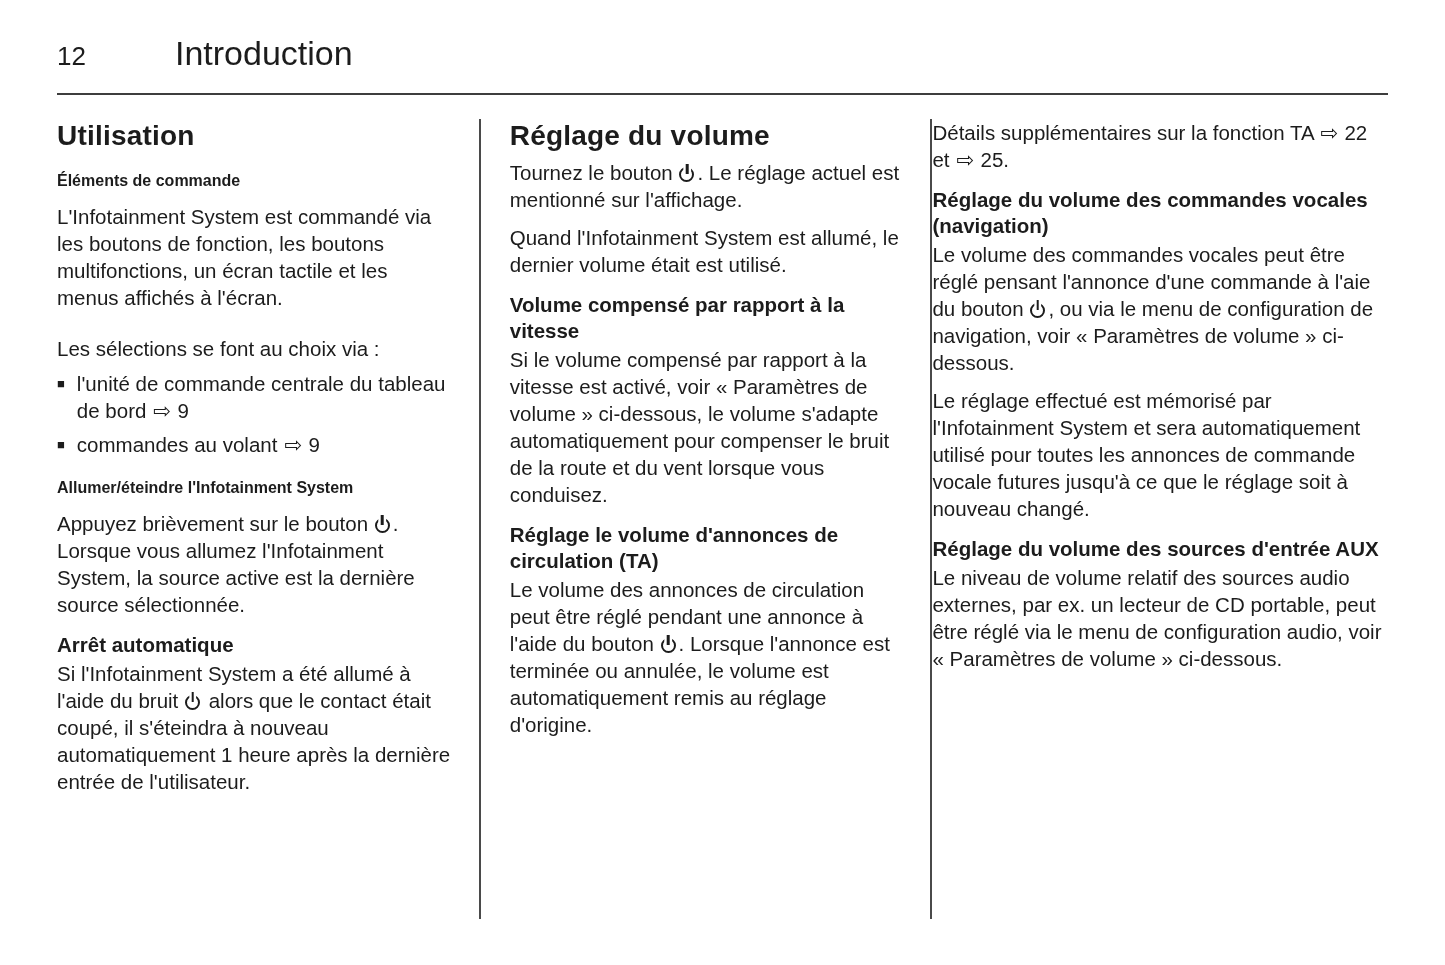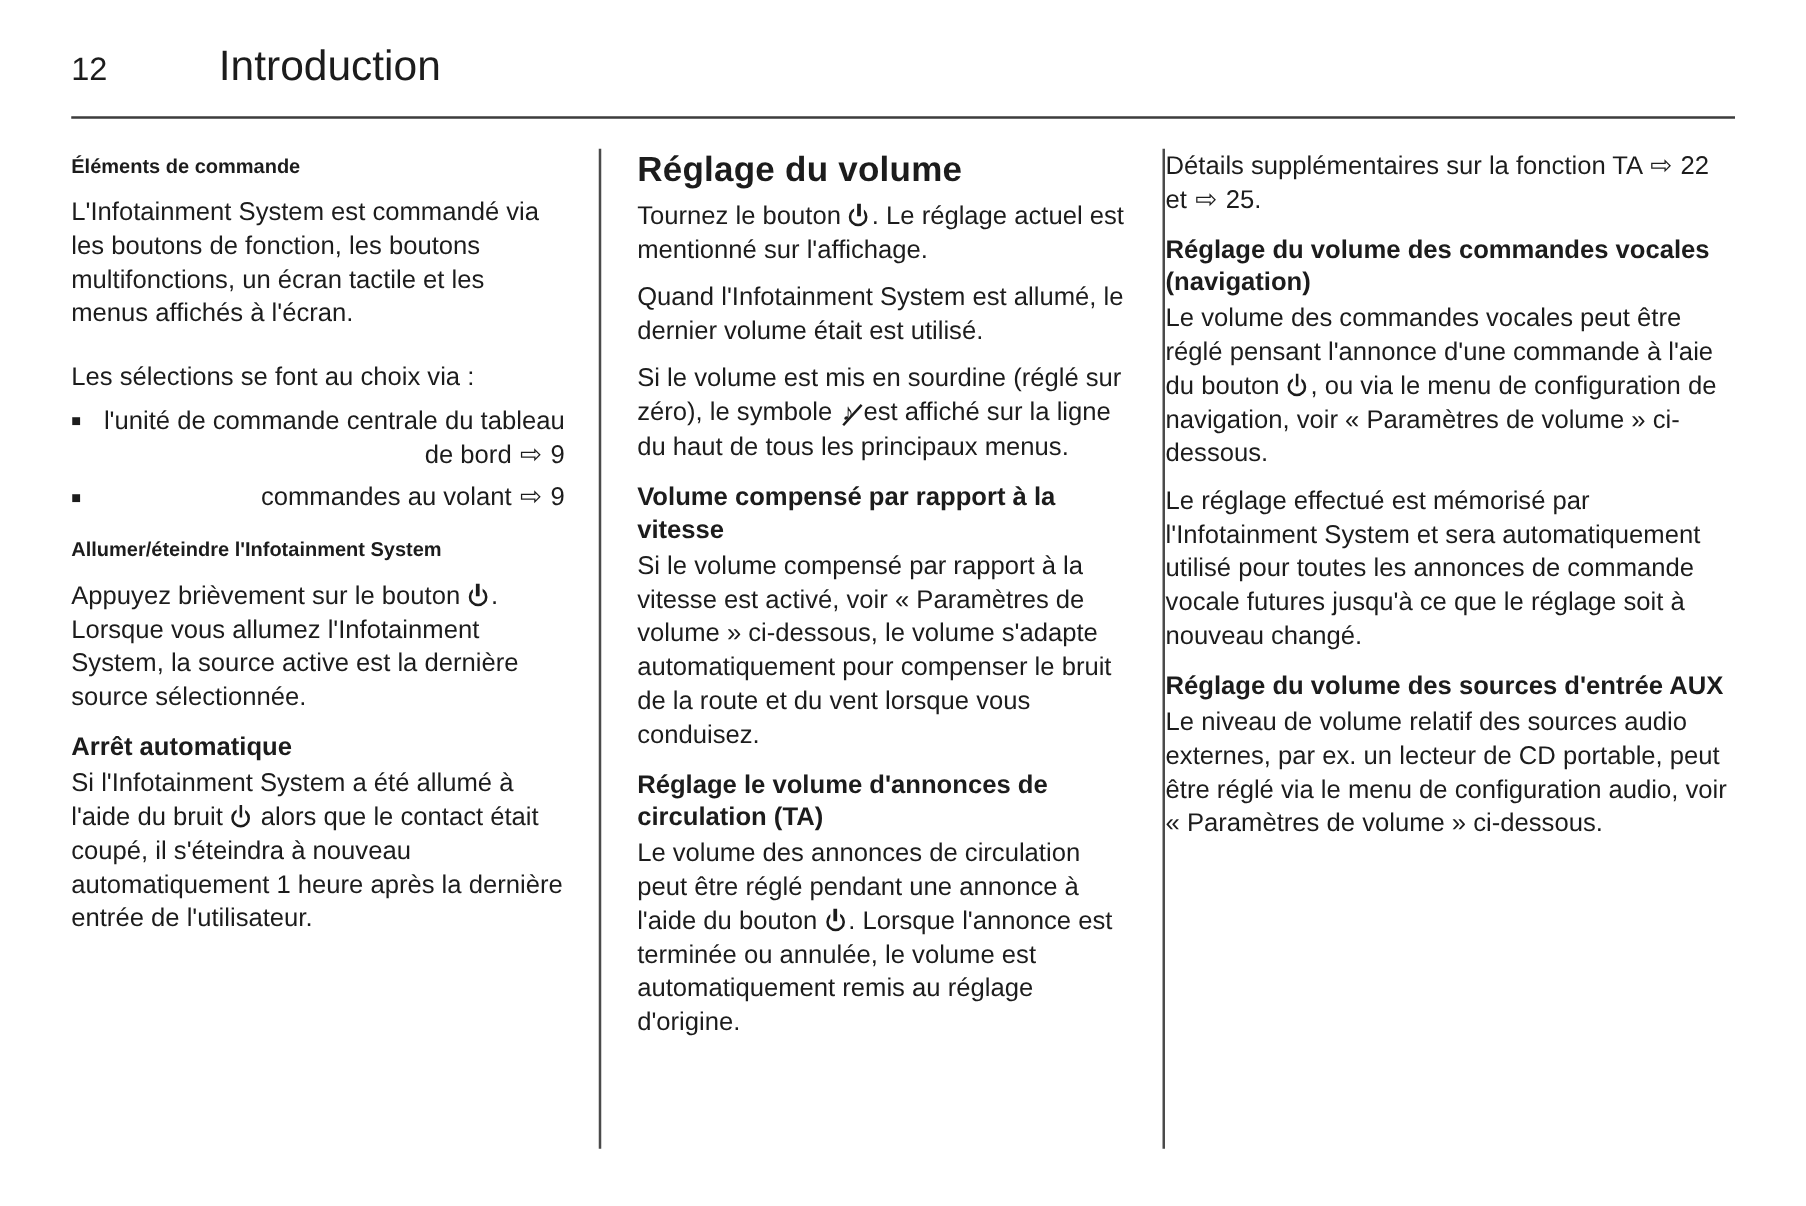--- a/index.html
+++ b/index.html
@@ -28,21 +28,21 @@
 
   h1 { font-size: 28px; line-height: 33px; font-weight: 700; margin: 0 0 14px 0; letter-spacing: 0.2px; }
   h2 { font-size: 16px; line-height: 30px; font-weight: 700; margin: 15px 0 7px 0; }
   h3 { font-size: 20.5px; line-height: 26px; font-weight: 700; margin: 14px 0 2px 0; }
   p  { margin: 0 0 11px 0; }
 
   
   ul.bullets { list-style: none; margin: 0 0 8px 0; }
   ul.bullets li { display: flex; margin-bottom: 7px; }
   ul.bullets .bullet-square { font-size: 13px; line-height: 27px; margin-right: 12px; flex: 0 0 auto; }
-  ul.bullets .bullet-text { flex: 1 1 auto; text-align: right; }
+  ul.bullets .bullet-text { flex: 1 1 auto; }
 
   
   .power-icon {
     display: inline-block; width: 15px; height: 15px;
     border: 2.2px solid #1c1c1c; border-radius: 50%;
     position: relative; vertical-align: -2px; margin: 0 3px 0 1px;
   }
   .power-icon::before {
     content: ""; position: absolute; left: 50%; transform: translateX(-50%);
     top: -5px; width: 2.6px; height: 10px; background: #1c1c1c;
@@ -66,20 +66,21 @@
 
   <div class="header-row">
     <span class="page-number">12</span>
     <span class="chapter-title">Introduction</span>
   </div>
   <hr class="header-rule">
 
   <div class="columns">
 
     <div class="col col-1">
+      <h1>Utilisation</h1>
       <h2 style="margin-top:0;">Éléments de commande</h2>
       <p><span>L'Infotainment System est com­mandé via les boutons de fonction, les boutons multifonctions, un écran tactile et les menus affichés à l'écran.</span></p>
       <p style="margin-bottom:8px;margin-top:24px;"><span>Les sélections se font au choix via :</span></p>
       <ul class="bullets">
         <li>
           <span class="bullet-square">■</span>
           <span class="bullet-text"><span>l'unité de commande centrale du ta­bleau de bord </span><span class="ref-arrow">⇨</span><span> 9</span></span>
         </li>
         <li>
           <span class="bullet-square">■</span>
@@ -91,21 +92,20 @@
       <h3>Arrêt automatique</h3>
       <p><span>Si l'Infotainment System a été allumé à l'aide du bruit </span><span class="power-icon"></span><span> alors que le con­tact était coupé, il s'éteindra à nou­veau automatiquement 1 heure après la dernière entrée de l'utilisateur.</span></p>
     </div>
 
     <div class="vrule"></div>
 
     <div class="col col-2">
       <h1 style="margin-bottom:7px;">Réglage du volume</h1>
       <p><span>Tournez le bouton </span><span class="power-icon"></span><span>. Le réglage ac­tuel est mentionné sur l'affichage.</span></p>
       <p><span>Quand l'Infotainment System est al­lumé, le dernier volume était est uti­lisé.</span></p>
-      <p><span>Si le volume est mis en sourdine (ré­glé sur zéro), le symbole </span><span class="mute-icon"><span>♪</span></span><span> est affiché sur la ligne du haut de tous les prin­cipaux menus.</span></p>
       <h3>Volume compensé par rapport à la vitesse</h3>
       <p><span>Si le volume compensé par rapport à la vitesse est activé, voir « Paramè­tres de volume » ci-dessous, le vo­lume s'adapte automatiquement pour compenser le bruit de la route et du vent lorsque vous conduisez.</span></p>
       <h3>Réglage le volume d'annonces de circulation (TA)</h3>
       <p><span>Le volume des annonces de circula­tion peut être réglé pendant une an­nonce à l'aide du bouton </span><span class="power-icon"></span><span>. Lorsque l'annonce est terminée ou annulée, le volume est automatiquement remis au réglage d'origine.</span></p>
     </div>
 
     <div class="vrule"></div>
 
     <div class="col col-3">
       <p><span>Détails supplémentaires sur la fonc­tion TA </span><span class="ref-arrow">⇨</span><span> 22 et </span><span class="ref-arrow">⇨</span><span> 25.</span></p>

